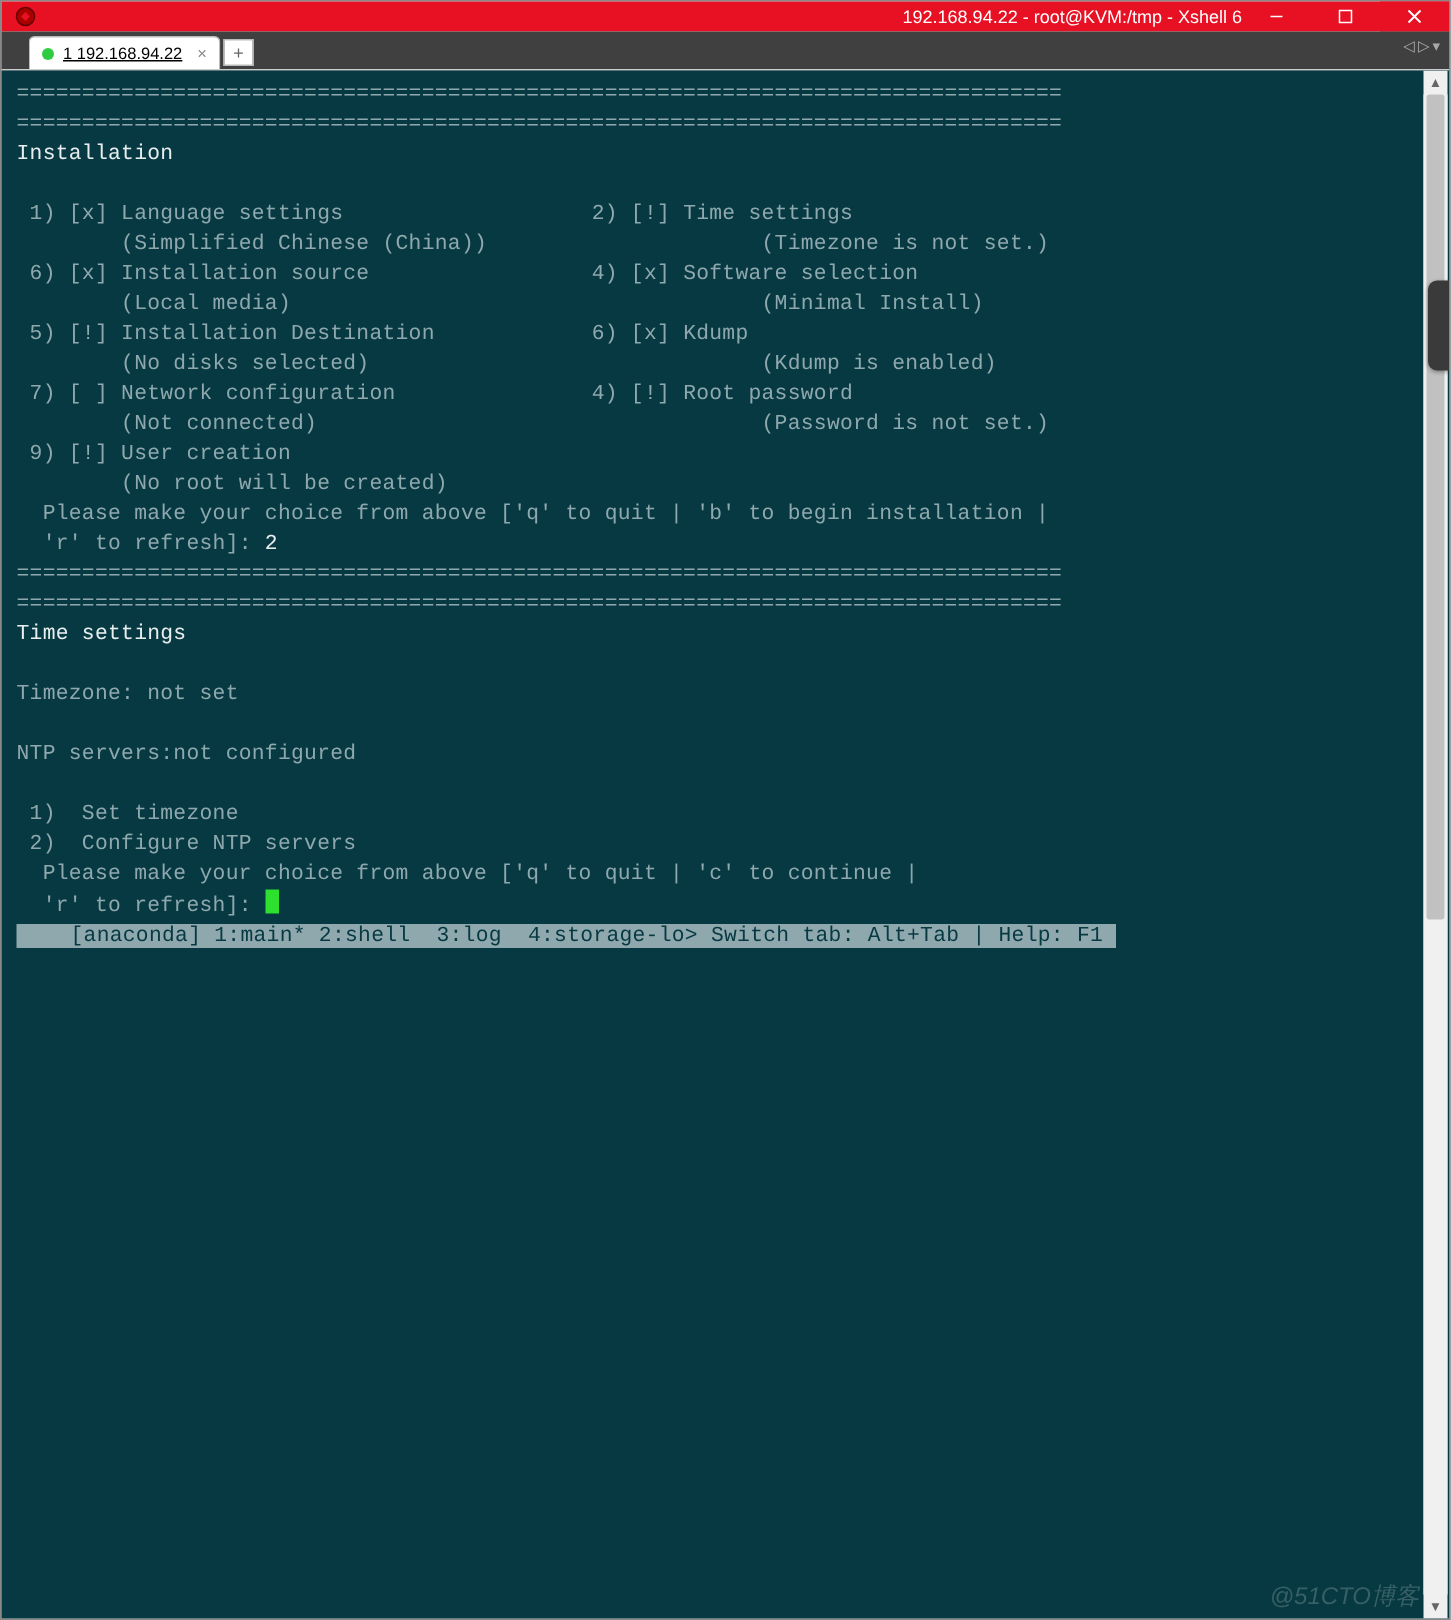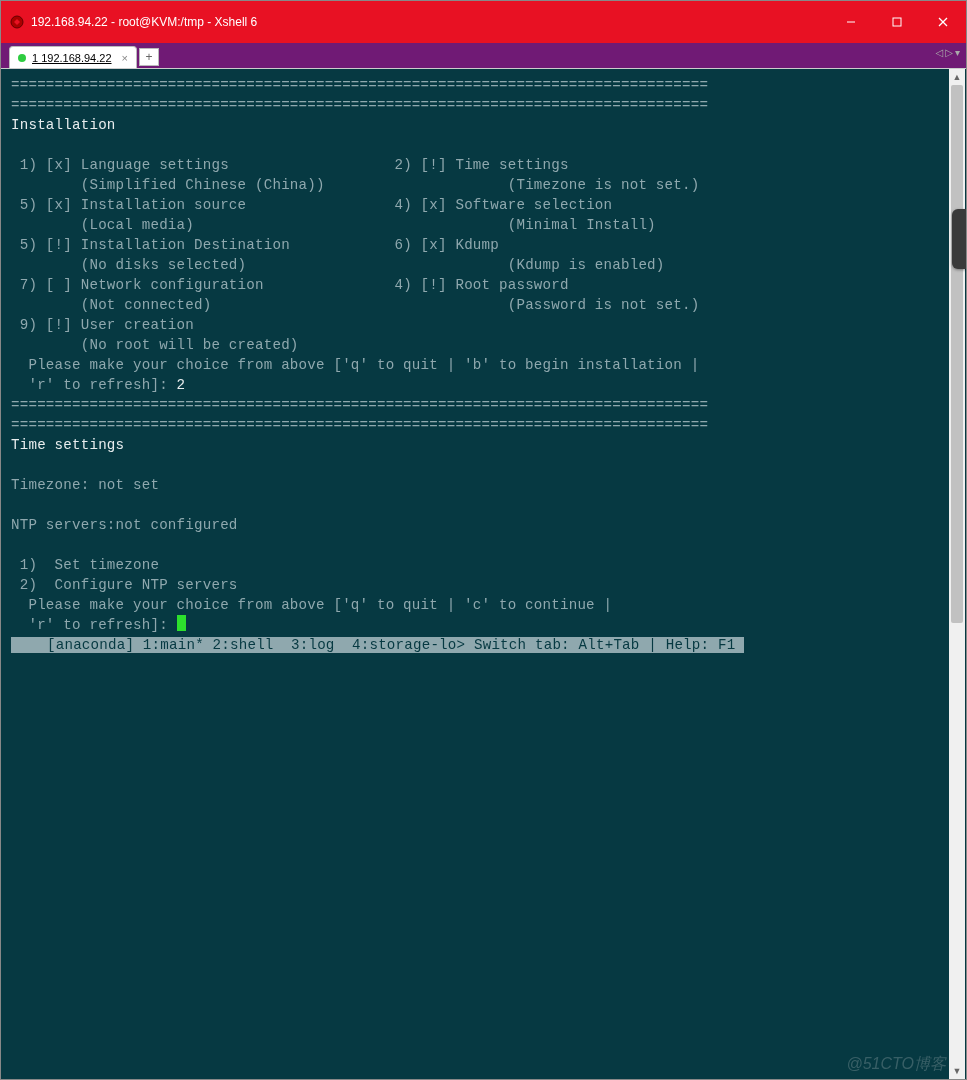--- a/index.html
+++ b/index.html
@@ -13,48 +13,49 @@
 }
 .window {
   width: 967px;
   height: 1080px;
   background: #fff;
   display: flex;
   flex-direction: column;
   border: 1px solid #888;
 }
 .titlebar {
-  height: 42px;
+  height: 20px;
   background: #e81123;
   color: #fff;
   display: flex;
   align-items: center;
   padding-left: 8px;
   font-size: 12px;
+  text-align: right;
 }
 .titlebar .app-icon {
   width: 16px; height: 16px;
   margin-right: 6px;
   display: inline-flex; align-items: center; justify-content: center;
 }
 .titlebar .title-text { flex: 1; }
 .titlebar .win-btns { display: flex; height: 100%; }
 .titlebar .win-btn {
   width: 46px; height: 100%;
   display: flex; align-items: center; justify-content: center;
   color: #fff; font-size: 12px; cursor: pointer;
 }
 .titlebar .win-btn.close { background: #e81123; }
 .tabbar {
   height: 26px;
-  background: #701a75;
+  background: #404040;
   border-bottom: 1px solid #ccc;
   display: flex;
   align-items: flex-end;
-  padding-left: 8px;
+  padding-left: 18px;
   position: relative;
 }
 .tab {
   height: 22px;
   background: #ffffff;
   border: 1px solid #bbb;
   border-bottom: none;
   border-radius: 4px 4px 0 0;
   padding: 0 8px;
   display: flex;
@@ -198,21 +199,21 @@
     </div>
   </div>
 
   <div class="terminal-wrap">
     <div class="terminal"><span>================================================================================</span>
 <span>================================================================================</span>
 <span class="hl-white">Installation</span>
 
 <span> 1) [x] Language settings</span>                   <span>2) [!] Time settings</span>
 <span>        (Simplified Chinese (China))</span>              <span>       (Timezone is not set.)</span>
-<span> 5) [x] Installation source</span>                 <span>4) [x] Software selection</span>
+<span> 6) [x] Installation source</span>                 <span>4) [x] Software selection</span>
 <span>        (Local media)</span>                             <span>       (Minimal Install)</span>
 <span> 5) [!] Installation Destination</span>            <span>6) [x] Kdump</span>
 <span>        (No disks selected)</span>                       <span>       (Kdump is enabled)</span>
 <span> 7) [ ] Network configuration</span>               <span>4) [!] Root password</span>
 <span>        (Not connected)</span>                           <span>       (Password is not set.)</span>
 <span> 9) [!] User creation</span>
 <span>        (No root will be created)</span>
 <span>  Please make your choice from above ['q' to quit | 'b' to begin installation |</span>
 <span>  'r' to refresh]: </span><span class="hl-white">2</span>
 <span>================================================================================</span>

